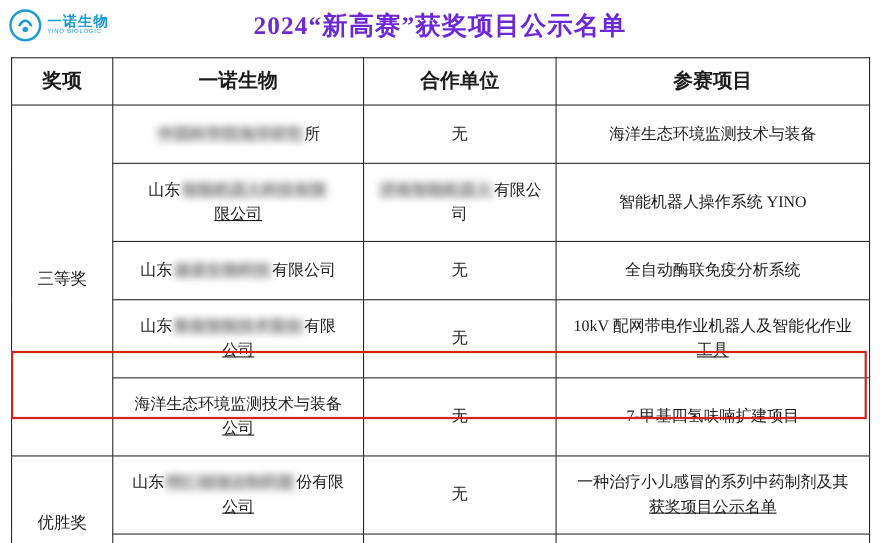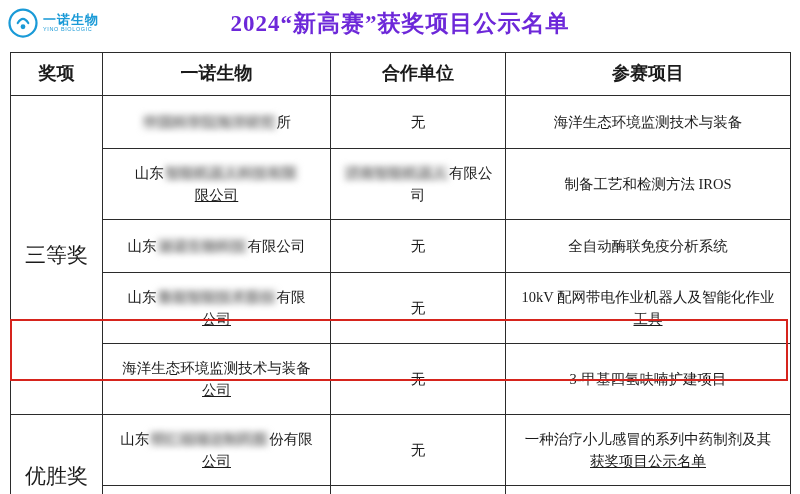--- a/index.html
+++ b/index.html
@@ -86,21 +86,21 @@
     font-weight: bold;
     font-size: 18px;
     height: 34px;
   }
   .col-award   { width: 92px; }
   .col-unit    { width: 228px; }
   .col-coop    { width: 175px; }
   .col-project { width: 285px; }
 
   .cell-award {
-    font-size: 21px;
+    font-size: 15px;
   }
   .row-cell {
     height: 44px;
   }
   .row-tall {
     height: 62px;
   }
 
   
   .blur {
@@ -174,21 +174,21 @@
     </tr>
 
     <tr>
       <td class="row-tall">
         <span>山东</span><span class="blur">智能机器人科技有限</span>
         <span class="line2">限公司</span>
       </td>
       <td>
         <span class="blur">济南智能机器人</span><span>有限公司</span>
       </td>
-      <td>制备工艺和检测方法 IROS</td>
+      <td>智能机器人操作系统 YINO</td>
     </tr>
 
     <tr>
       <td class="row-cell">
         <span>山东</span><span class="blur">迪诺生物科技</span><span>有限公司</span>
       </td>
       <td>无</td>
       <td>全自动酶联免疫分析系统</td>
     </tr>
 
@@ -203,21 +203,21 @@
         <span class="line2">工具</span>
       </td>
     </tr>
 
     <tr>
       <td class="row-tall">
         <span>海洋生态环境监测技术与装备</span>
         <span class="line2">公司</span>
       </td>
       <td>无</td>
-      <td>3-甲基四氢呋喃扩建项目</td>
+      <td>7-甲基四氢呋喃扩建项目</td>
     </tr>
 
     <tr>
       <td class="cell-award" rowspan="2">优胜奖</td>
       <td class="row-tall">
         <span>山东</span><span class="blur">明仁福瑞达制药股</span><span>份有限</span>
         <span class="line2">公司</span>
       </td>
       <td>无</td>
       <td>

